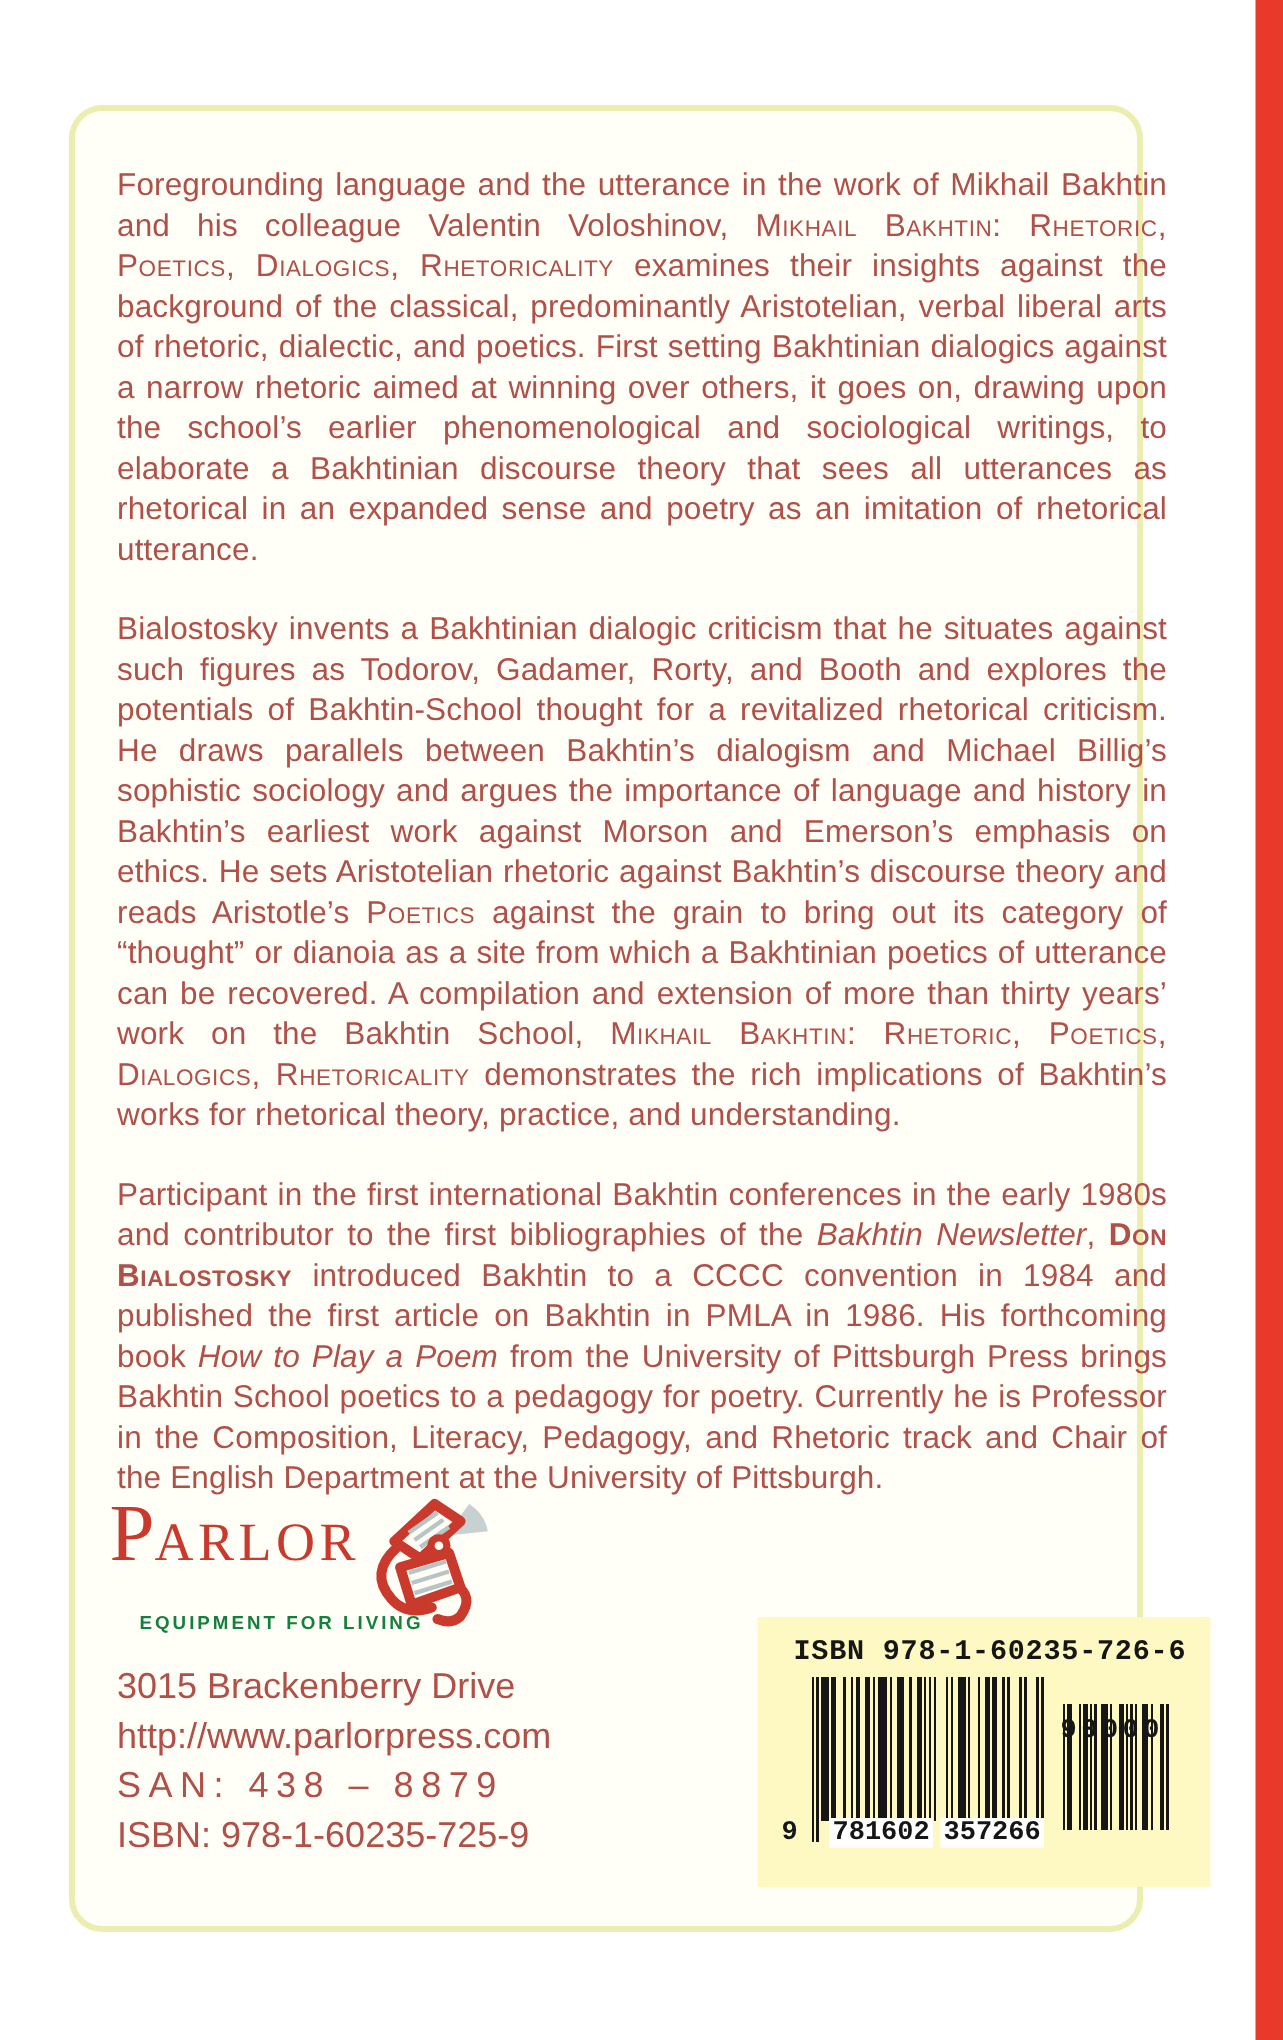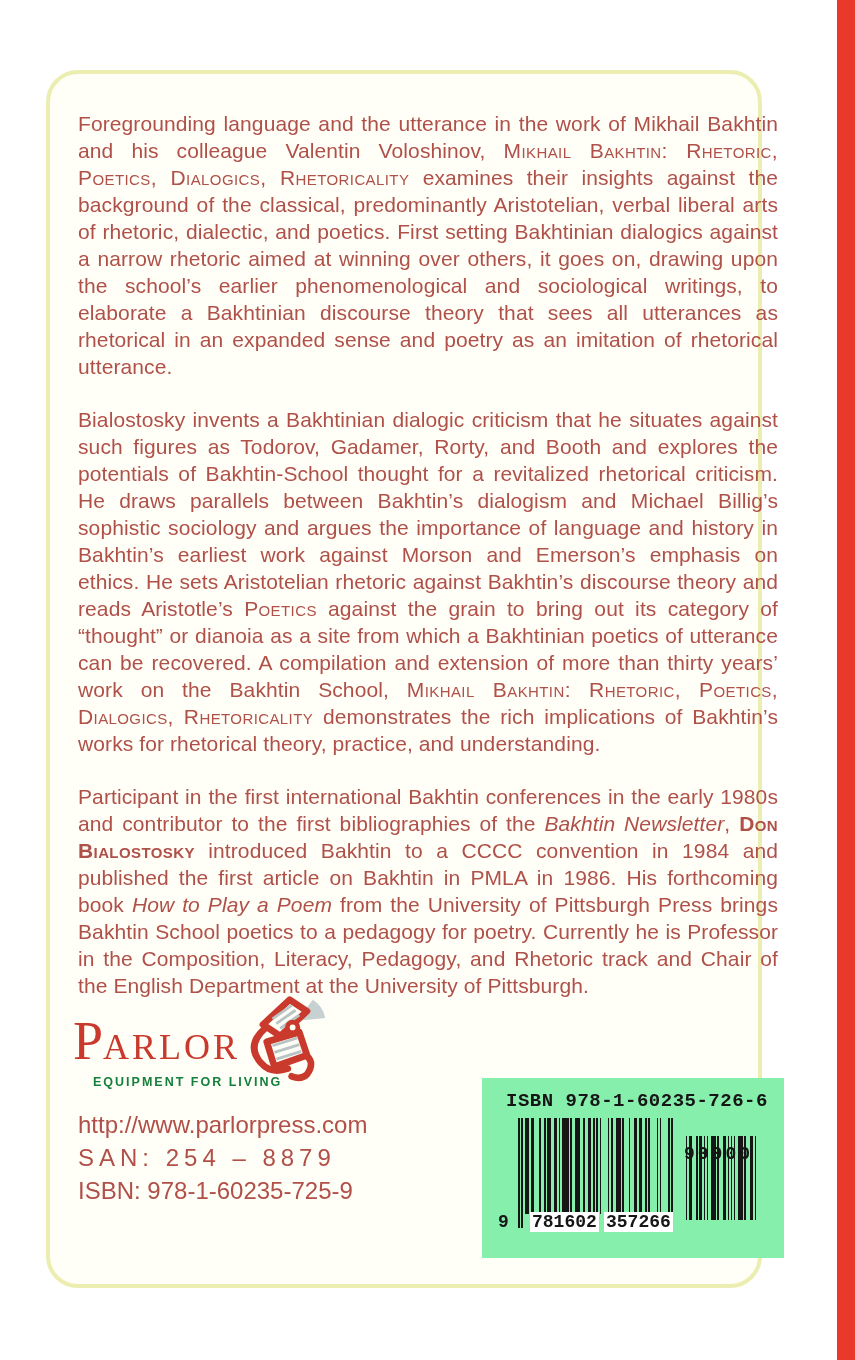--- a/index.html
+++ b/index.html
@@ -1,42 +1,42 @@
 <!DOCTYPE html>
 <html><head>
 <meta charset="utf-8">
 <style>
   html,body{margin:0;padding:0;background:#ffffff;}
   .page{position:relative;width:855px;height:1360px;background:#ffffff;overflow:hidden;
         font-family:"Liberation Sans",sans-serif;}
   .spine{position:absolute;top:0;right:0;width:18px;height:1360px;background:#e8392b;}
   .panel{position:absolute;left:46px;top:70px;width:716px;height:1218px;box-sizing:border-box;
-         background:#fffef7;border:4px solid #ebeeb0;border-radius:32px;}
+         background:#fffef7;border:4px solid #ebeeb0;border-radius:22px;}
   
   .cover-text{position:absolute;left:28px;top:36px;width:700px;}
   p.cover-para{margin:0 0 26px 0;font-size:21px;line-height:27px;color:#af5049;
                text-align:justify;letter-spacing:.1px;}
   .r-sc{font-variant:small-caps;letter-spacing:.4px;}
   .r-i{font-style:italic;}
   .r-bsc{font-variant:small-caps;font-weight:bold;letter-spacing:.4px;}
   
   .logo{position:absolute;left:23px;top:921px;width:460px;height:110px;}
-  .logo-row{display:flex;align-items:center;height:92px;}
+  .logo-row{display:flex;align-items:flex-start;height:92px;}
   .logo-word{font-family:"Liberation Serif",serif;color:#c93a2d;white-space:nowrap;line-height:1;}
   .logo-word .cap{font-size:54px;}
   .logo-word .rest{font-size:36px;letter-spacing:3px;}
   .mark{flex:0 0 auto;margin:0 -4px 6px -4px;}
   .tagline{position:absolute;left:20px;top:80px;font-size:12.5px;letter-spacing:2px;
            color:#15803d;font-weight:bold;white-space:nowrap;}
   
   .address{position:absolute;left:28px;top:1034px;color:#b05048;font-size:24px;line-height:33px;}
   .addr-line{white-space:nowrap;}
   .addr-line.san{letter-spacing:5px;}
   
-  .barcode{position:absolute;left:432px;top:1004px;width:302px;height:180px;background:#86efac;}
+  .barcode{position:absolute;left:455px;top:1004px;width:302px;height:180px;background:#fef9c3;}
   .bc-isbn{position:absolute;left:24px;top:12px;font-family:"Liberation Mono",monospace;
            font-weight:bold;font-size:19px;letter-spacing:.5px;color:#161616;white-space:nowrap;}
   .bc-main{position:absolute;left:36px;top:40px;shape-rendering:crispEdges;}
   .bc-addon{position:absolute;left:202px;top:58px;shape-rendering:crispEdges;}
   .bc-addon-num{position:absolute;left:202px;top:34px;width:74px;font-family:"Liberation Mono",monospace;
                 font-weight:bold;font-size:18px;letter-spacing:3px;color:#161616;text-align:left;margin-top:32px;}
   .bc-d{position:absolute;top:134px;font-family:"Liberation Mono",monospace;font-weight:bold;
         font-size:18px;color:#161616;background:#ffffff;padding:0 2px;line-height:20px;}
   .bc-d9{left:14px;background:transparent;}
   .bc-g1{left:48px;text-align:center;}
@@ -72,22 +72,23 @@
             <path d="M38 56 L64 48 M40 63 L66 55 M42 70 L68 62"></path>
           </g>
           <circle cx="59" cy="37" r="8" fill="#c93a2d"></circle>
           <circle cx="59" cy="37" r="3" fill="#fffef7"></circle>
         </svg>
       </div>
       <div class="tagline">EQUIPMENT FOR LIVING</div>
     </div>
 
     <div class="address">
+      <div class="addr-line">3015 Brackenberry Drive</div>
       <div class="addr-line">http://www.parlorpress.com</div>
-      <div class="addr-line san">SAN: 254 – 8879</div>
+      <div class="addr-line san">SAN: 438 – 8879</div>
       <div class="addr-line">ISBN: 978-1-60235-725-9</div>
     </div>
 
     <div class="barcode">
       <div class="bc-isbn">ISBN 978-1-60235-726-6</div>
       <svg class="bc-main" width="156" height="112">
           <rect x="0.00" y="0" width="1.63" height="110" fill="#161616"></rect>
           <rect x="3.26" y="0" width="1.63" height="110" fill="#161616"></rect>
           <rect x="6.52" y="0" width="1.63" height="96" fill="#161616"></rect>
           <rect x="8.15" y="0" width="1.63" height="96" fill="#161616"></rect>

